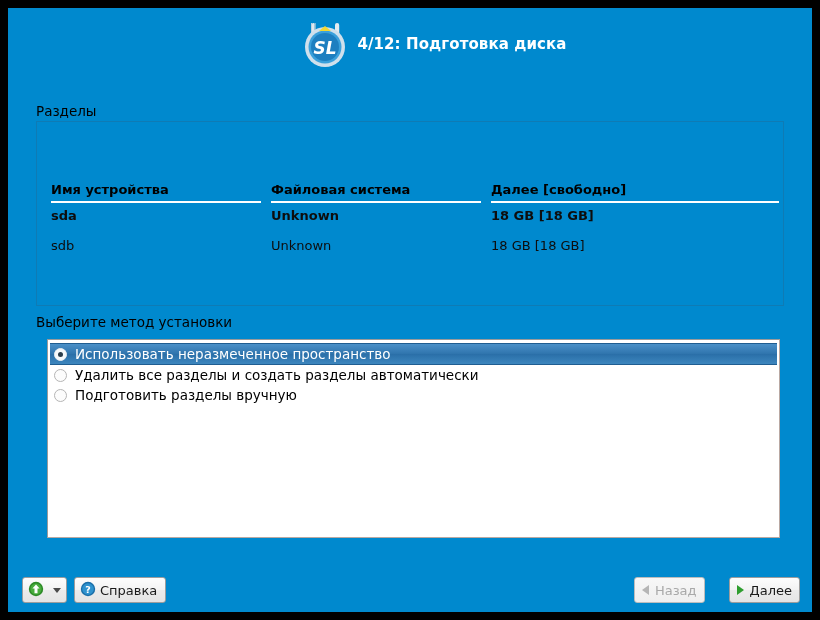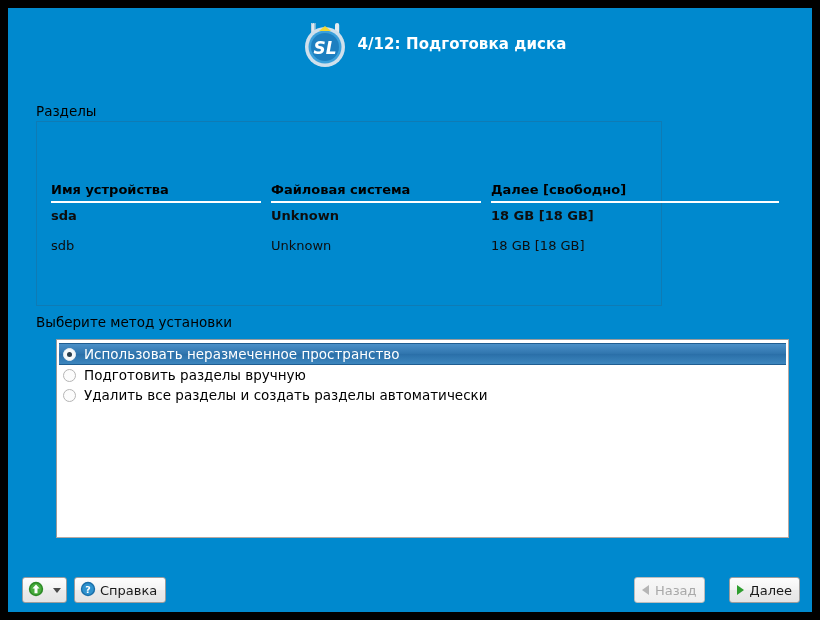--- a/index.html
+++ b/index.html
@@ -61,21 +61,21 @@
     white-space: nowrap;
   }
   #partitions-label { left: 28px; top: 95px; }
   #method-label     { left: 28px; top: 306px; }
 
   
   #partitions-frame {
     position: absolute;
     left: 28px;
     top: 113px;
-    width: 626px;
+    width: 748px;
     height: 185px;
     box-sizing: border-box;
     border: 1px solid #0f7bb4;
     background: transparent;
   }
   #partitions-table {
     position: absolute;
     left: 0;
     top: 0;
     width: 748px;
@@ -109,21 +109,21 @@
     white-space: nowrap;
     height: 23px;
     line-height: 23px;
   }
   .row0 .td { top: 82px; font-weight: bold; }
   .row1 .td { top: 112px; }
 
   
   #method-listbox {
     position: absolute;
-    left: 48px;
+    left: 39px;
     top: 331px;
     width: 733px;
     height: 199px;
     box-sizing: border-box;
     background: #ffffff;
     border: 1px solid #9a9a9a;
     border-right-color: #b9a8a2;
     border-bottom-color: #b9a8a2;
     padding: 3px 2px 0 2px;
     overflow: hidden;
@@ -299,26 +299,26 @@
 
   <div id="method-listbox">
 
     <div class="radio-row selected">
       <span class="radio-mark"></span>
       <span class="radio-label">Использовать неразмеченное пространство</span>
     </div>
 
     <div class="radio-row">
       <span class="radio-mark"></span>
-      <span class="radio-label">Подготовить разделы вручную</span>
+      <span class="radio-label">Удалить все разделы и создать разделы автоматически</span>
     </div>
 
     <div class="radio-row">
       <span class="radio-mark"></span>
-      <span class="radio-label">Удалить все разделы и создать разделы автоматически</span>
+      <span class="radio-label">Подготовить разделы вручную</span>
     </div>
 
   </div>
 
   <div id="bottom-left">
 
     <div class="btn" id="upload-button">
       <span class="btn-icon">
         <svg width="16" height="16" viewBox="0 0 16 16">
           <circle cx="8" cy="8" r="7.2" fill="#2e8b28"></circle>

